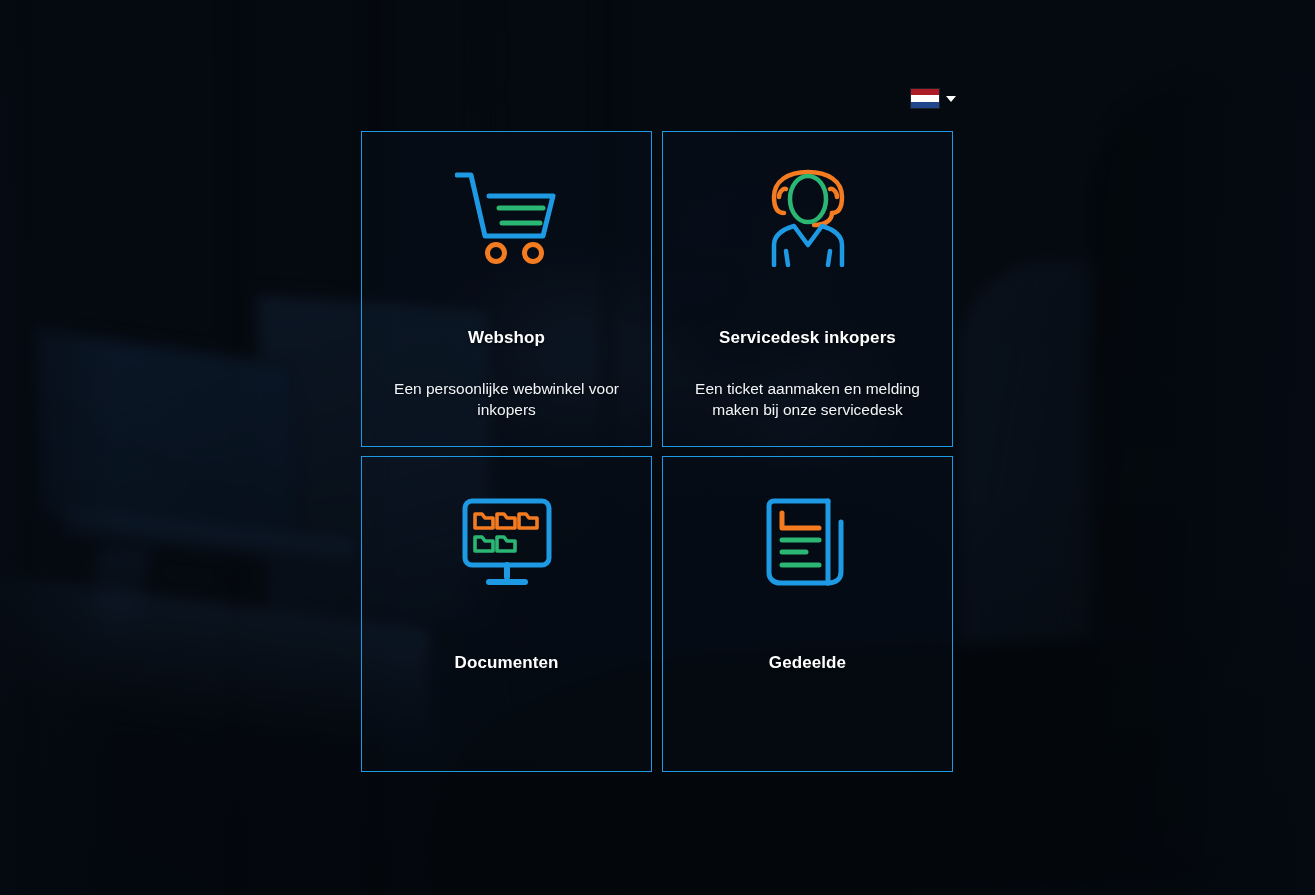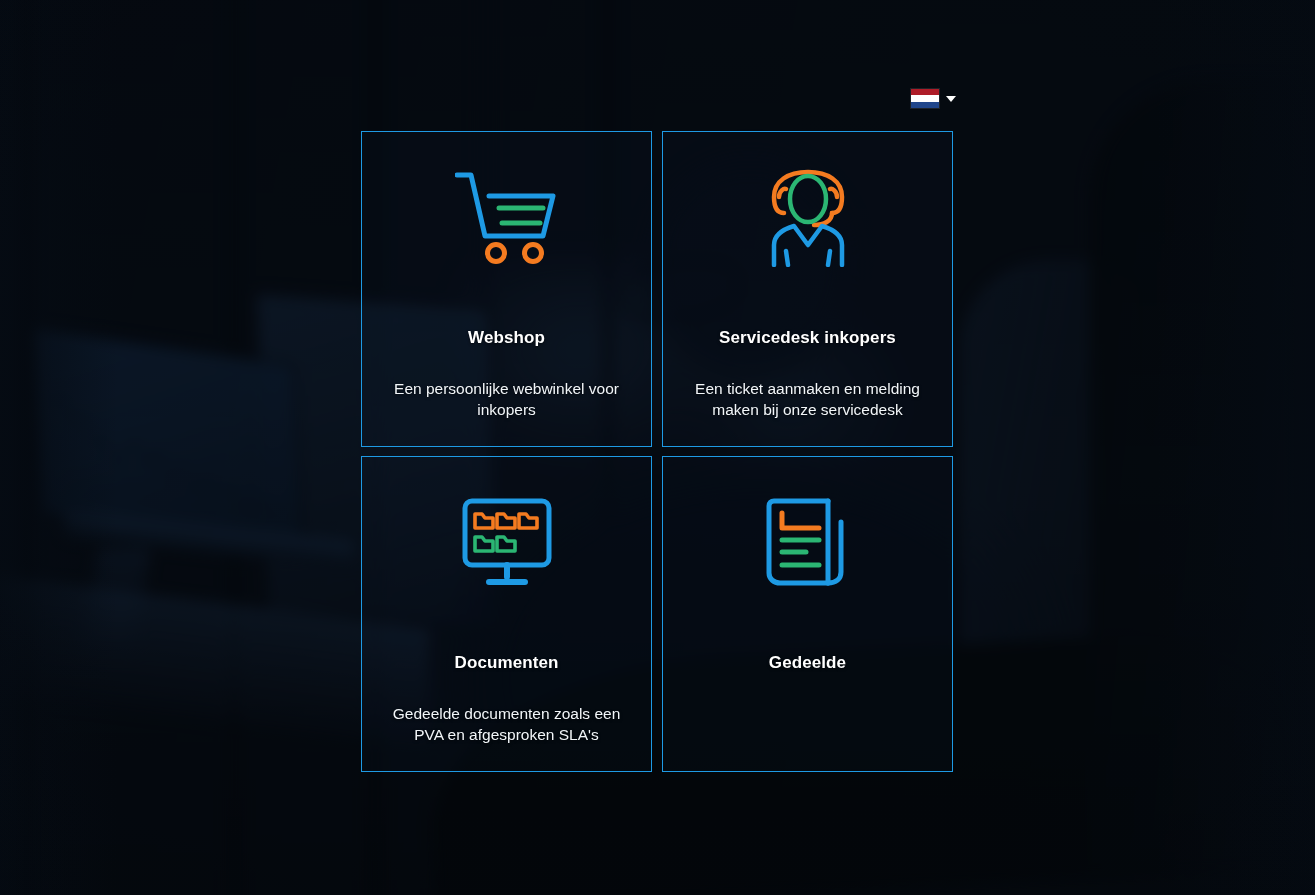--- a/index.html
+++ b/index.html
@@ -358,21 +358,20 @@
               <path d="M58 31 V17 h7 l3 4 h8 v10 z"></path>
             </g>
             <g stroke="#2bb673" stroke-width="3.6">
               <path d="M14 54 V40 h7 l3 4 h8 v10 z"></path>
               <path d="M36 54 V40 h7 l3 4 h8 v10 z"></path>
             </g>
           </g>
         </svg>
       </div>
       <div class="card-title">Documenten</div>
-      <div class="card-desc">Gedeelde documenten zoals een PVA en afgesproken SLA's</div>
     </div>
 
     <div class="card">
       <div class="card-icon">
         <svg width="92" height="92" viewBox="0 0 92 92">
           <g fill="none" stroke-linecap="round" stroke-linejoin="round">
             <path d="M66 4 H12 C9 4 7 6 7 9 V76 C7 82 12 86 18 86 H66" stroke="#1e9ae4" stroke-width="5"></path>
             <line x1="66" y1="4" x2="66" y2="86" stroke="#1e9ae4" stroke-width="5"></line>
             <path d="M66 86 C74 86 79 82 79 75 V25" stroke="#1e9ae4" stroke-width="5"></path>
             <path d="M20 16 V31 H57" stroke="#f47b20" stroke-width="5"></path>

